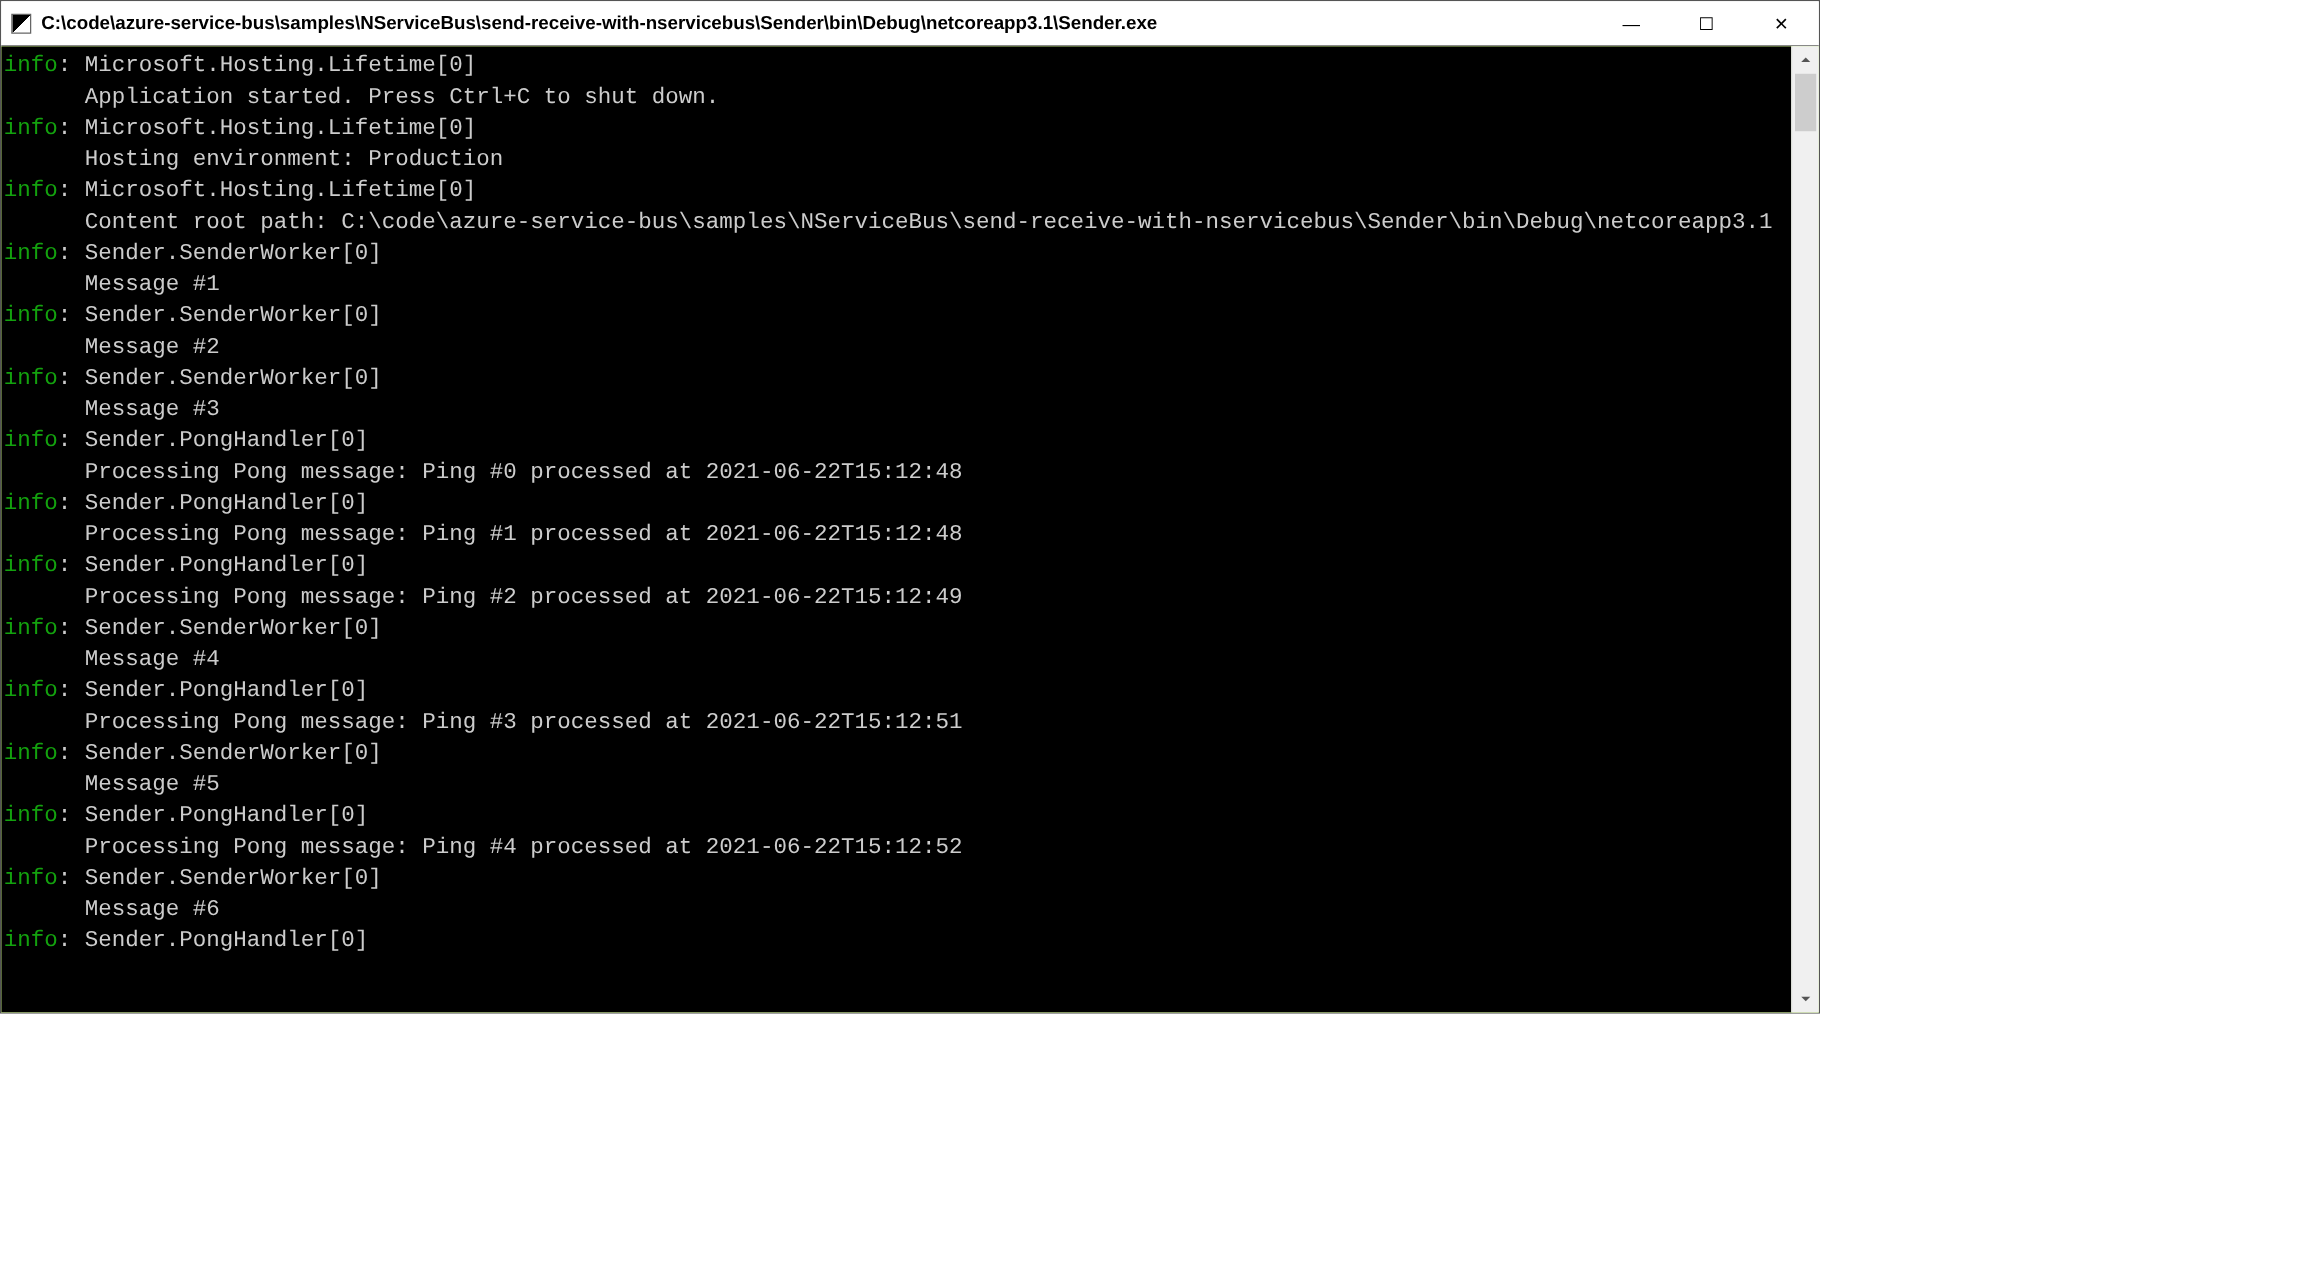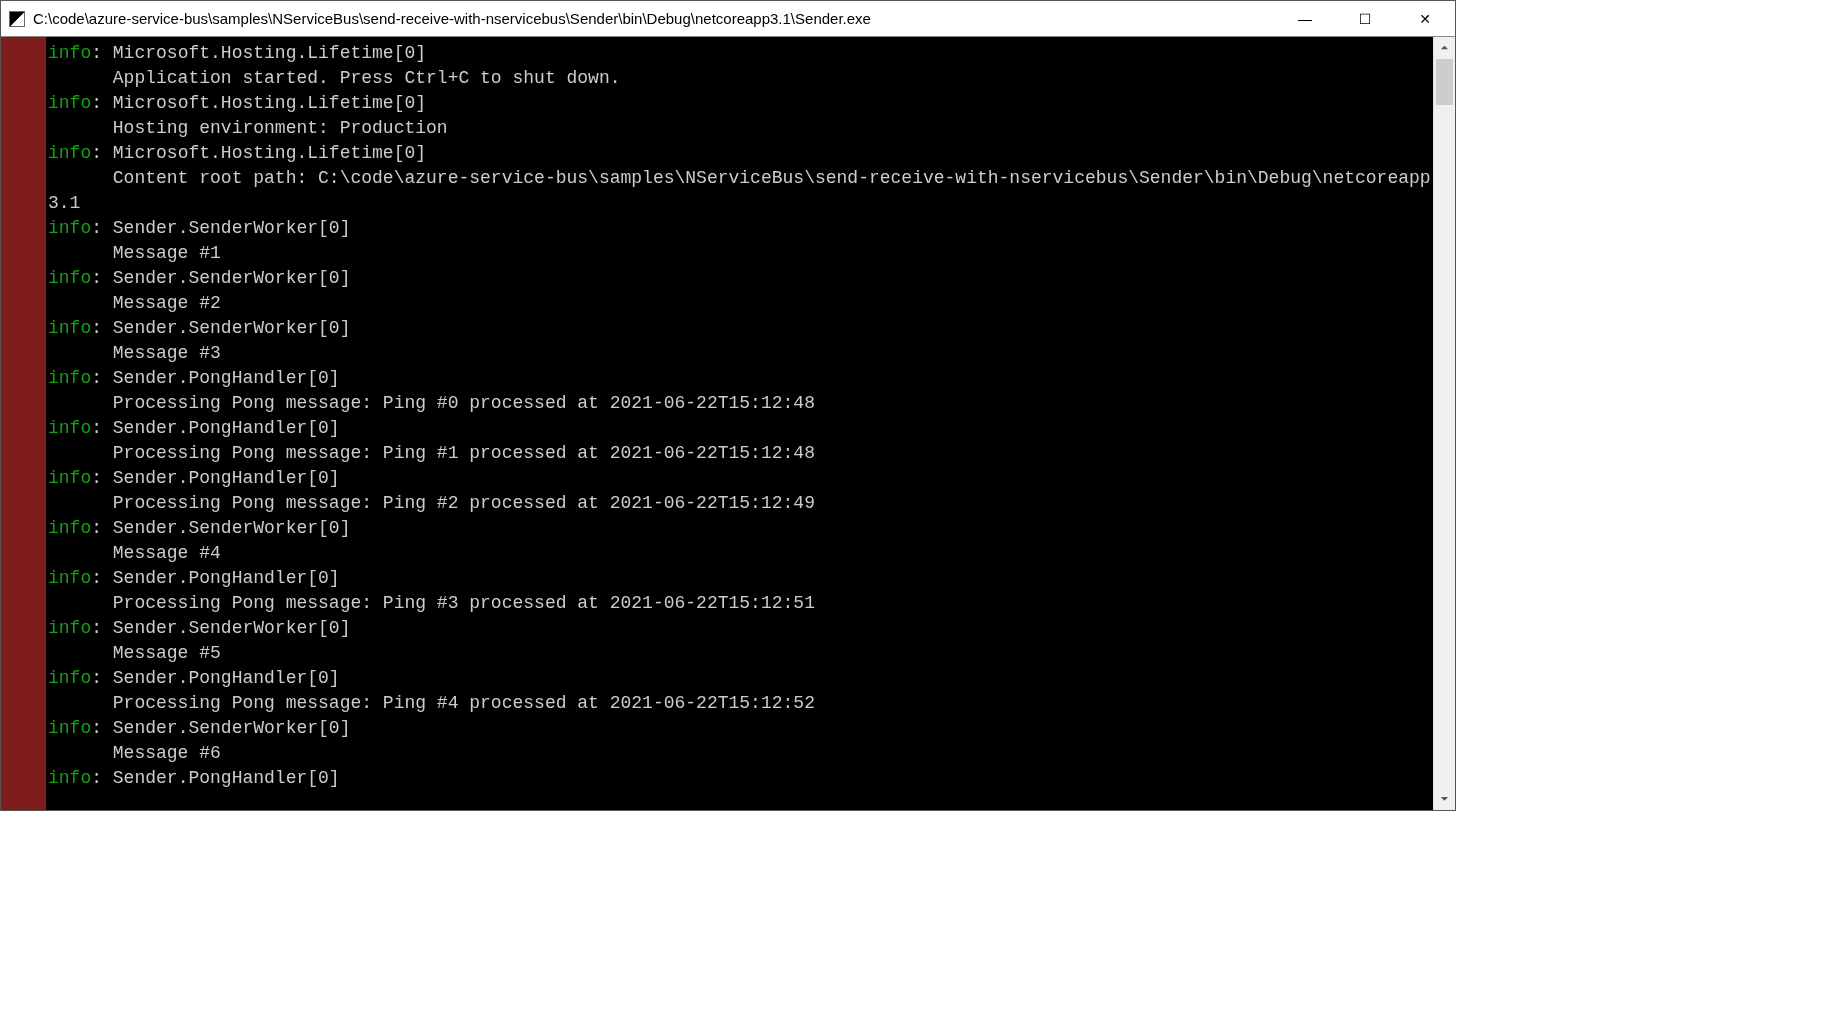--- a/index.html
+++ b/index.html
@@ -37,43 +37,43 @@
       display: inline-block;
       background: linear-gradient(135deg, #000 0%, #000 50%, #fff 50%, #fff 100%);
       border: 1px solid #666;
     }
     .titlebar-title {
       font-size: 15px;
       color: #000;
       flex: 1;
       white-space: nowrap;
       overflow: hidden;
+      font-weight: bold;
     }
     .titlebar-controls {
       display: flex;
       height: 100%;
     }
     .titlebar-btn {
       width: 60px;
       height: 100%;
       display: flex;
       align-items: center;
       justify-content: center;
       font-family: "Segoe UI Symbol", sans-serif;
       font-size: 14px;
       color: #000;
       cursor: pointer;
       background: transparent;
     }
     .console-area {
       flex: 1;
       display: flex;
-      background: #7f1d1d;
+      background: #bef264;
       overflow: hidden;
-      padding-left: 45px;
     }
     .console {
       flex: 1;
       background: #000;
       font-family: Consolas, "Courier New", monospace;
       font-size: 18px;
       line-height: 25px;
       color: #ccc;
       padding: 4px 0 0 2px;
       white-space: pre-wrap;

